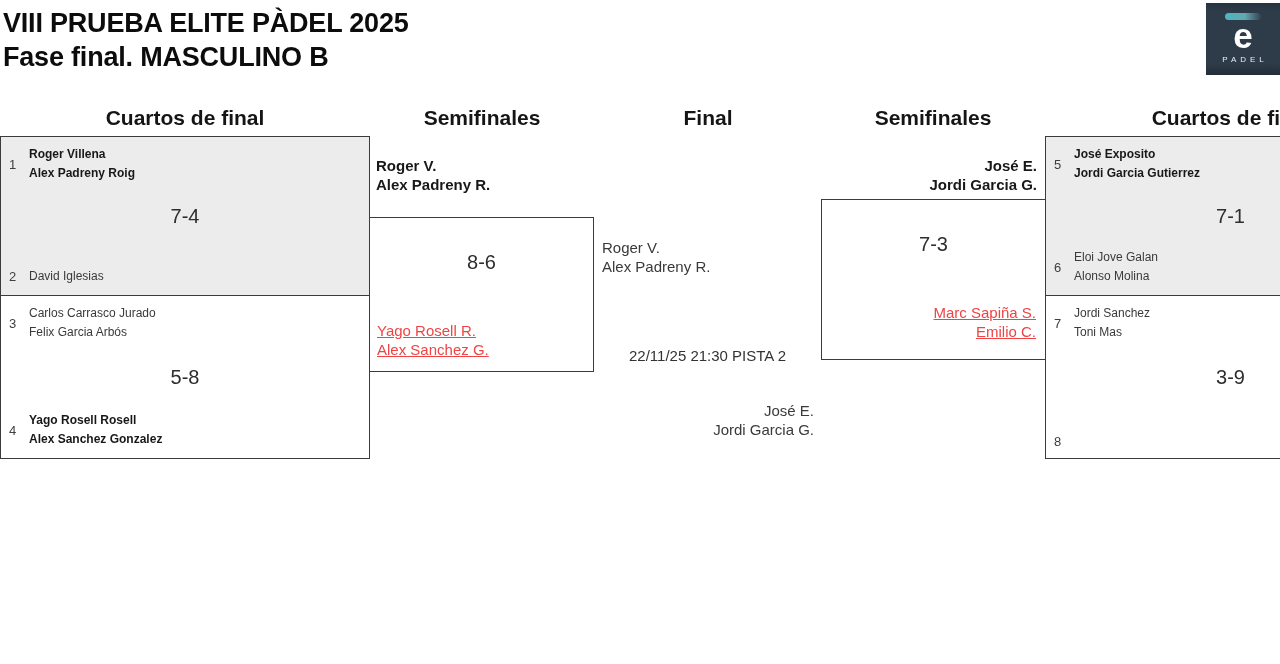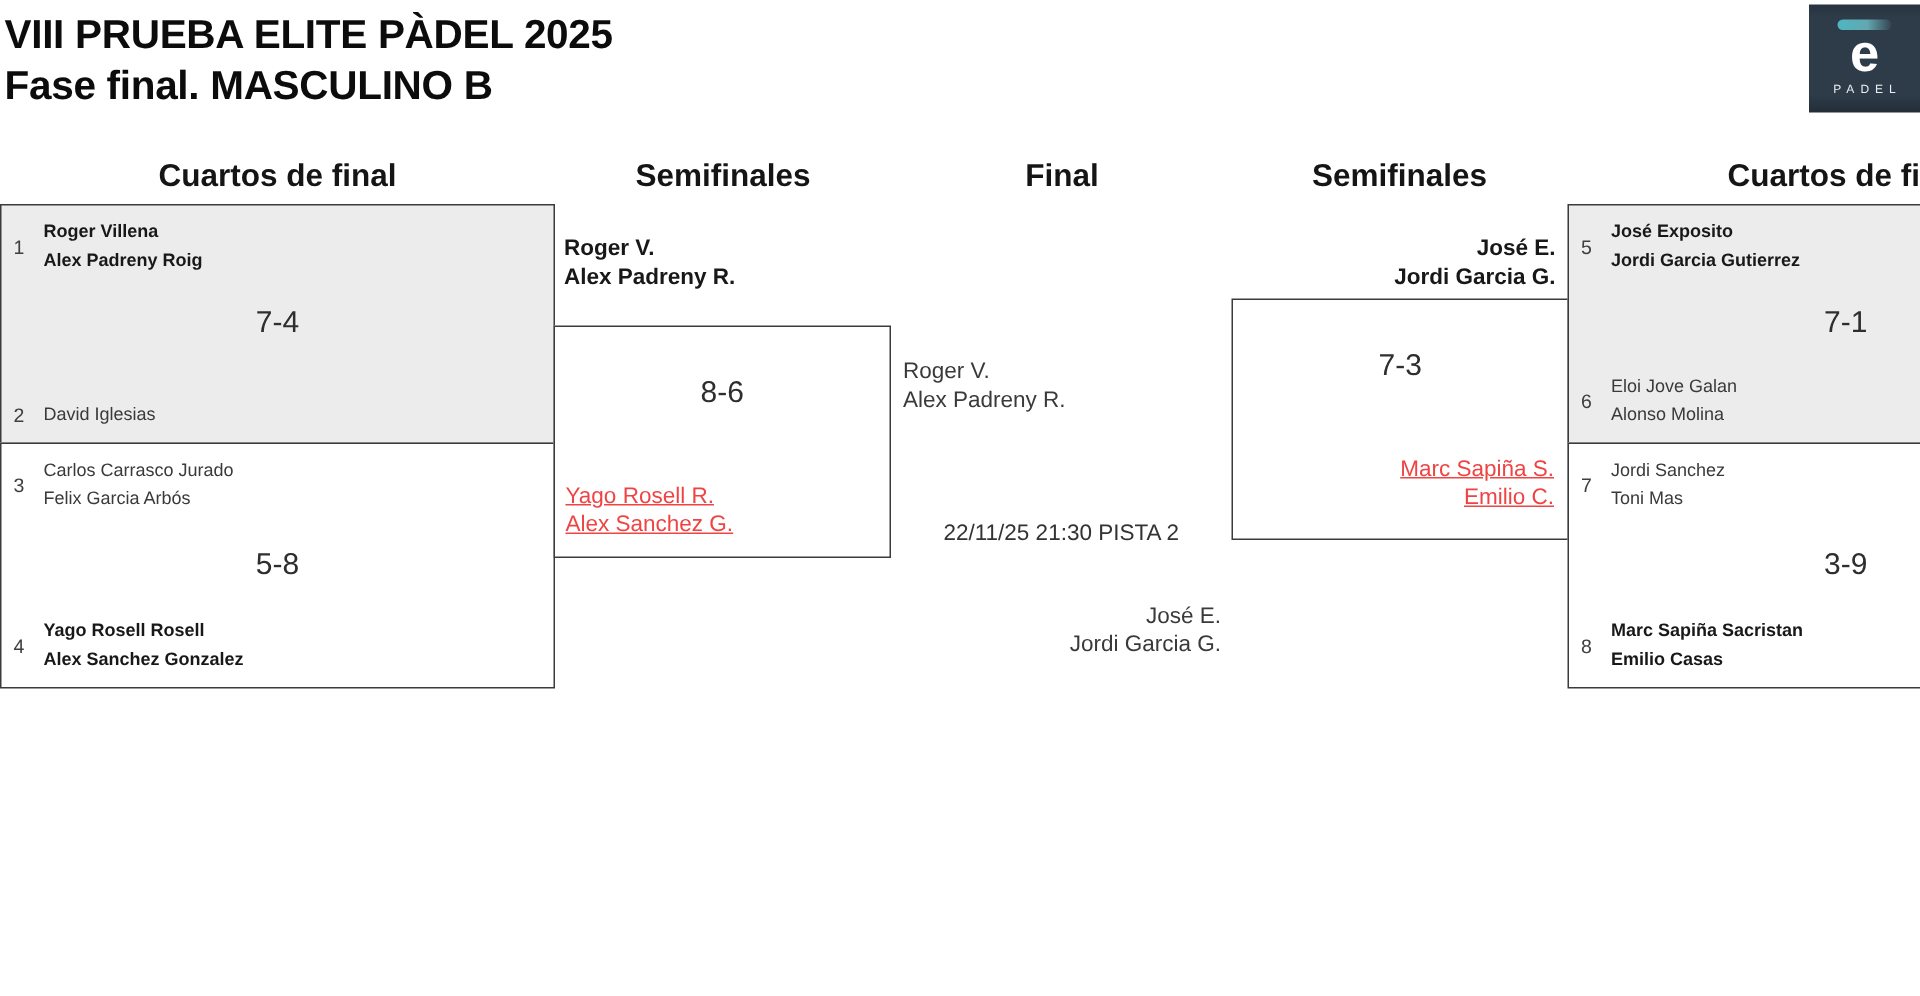--- a/index.html
+++ b/index.html
@@ -176,20 +176,16 @@
     <div class="team top">
       <span class="seed">7</span>
       <span class="names">
         <span class="l">Jordi Sanchez</span>
         <span class="l">Toni Mas</span>
       </span>
     </div>
     <div class="score">3-9</div>
     <div class="team bottom">
       <span class="seed">8</span>
-      <span class="names winner">
-        <span class="l">Marc Sapiña Sacristan</span>
-        <span class="l">Emilio Casas</span>
-      </span>
     </div>
   </section>
 
 </div>
 
 </body></html>

